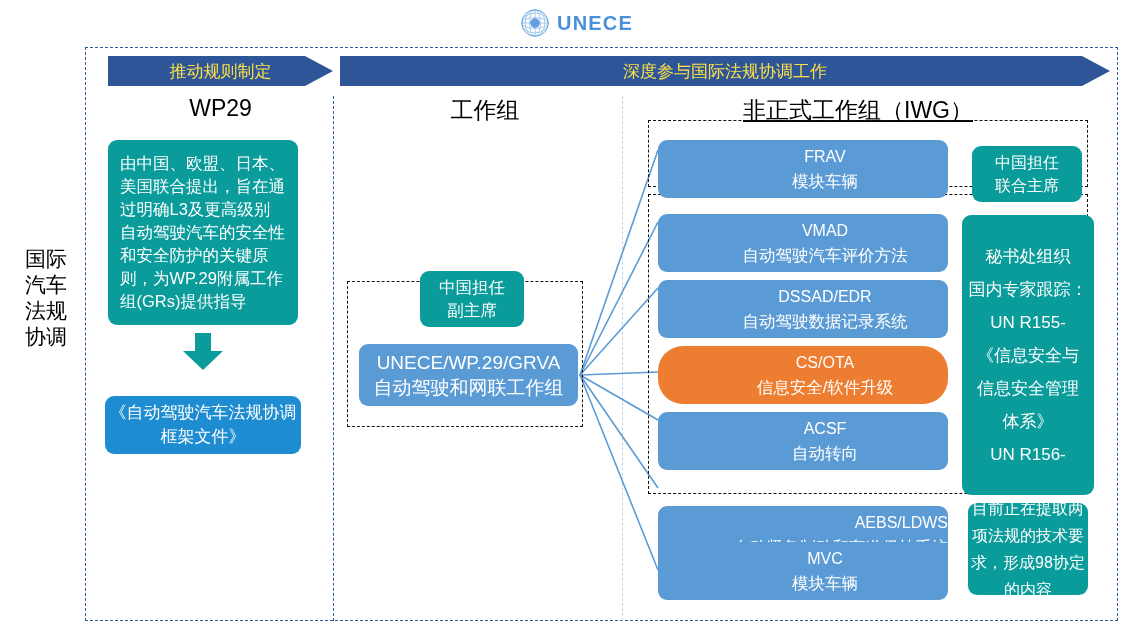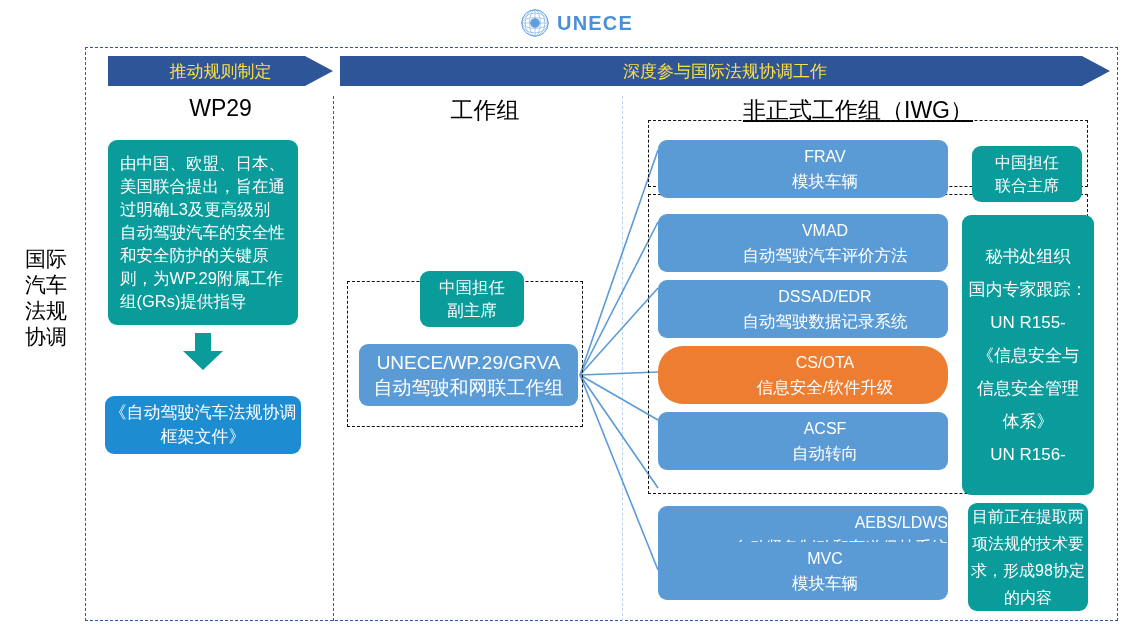--- a/index.html
+++ b/index.html
@@ -57,21 +57,21 @@
   
   #iwg-dash-1{left:648px;top:120px;width:440px;height:67px;border:1px dashed #111;box-sizing:border-box;}
   #iwg-dash-2{left:648px;top:194px;width:440px;height:300px;border:1px dashed #111;box-sizing:border-box;}
   .iwg-box{left:658px;width:290px;height:58px;font-size:16px;line-height:24px;padding-left:44px;}
   .iwg-code{font-size:16px;}
   .iwg-name{font-size:16.5px;}
 
   
   #right-chair{left:972px;top:146px;width:110px;height:56px;font-size:16px;line-height:23px;}
   #right-secretariat{left:962px;top:215px;width:132px;height:280px;font-size:17px;line-height:33px;}
-  #right-current{left:968px;top:503px;width:120px;height:108px;font-size:16px;line-height:27px;}
+  #right-current{left:968px;top:503px;width:120px;height:92px;font-size:16px;line-height:27px;}
 
   
   #connectors{left:0;top:0;width:1132px;height:628px;pointer-events:none;}
 </style>
 </head>
 <body>
 
 <div class="abs" id="logo-area">
   <svg class="globe" viewBox="0 0 100 100">
     <circle cx="50" cy="50" r="44" fill="none" stroke="#4A90D9" stroke-width="3"></circle>

